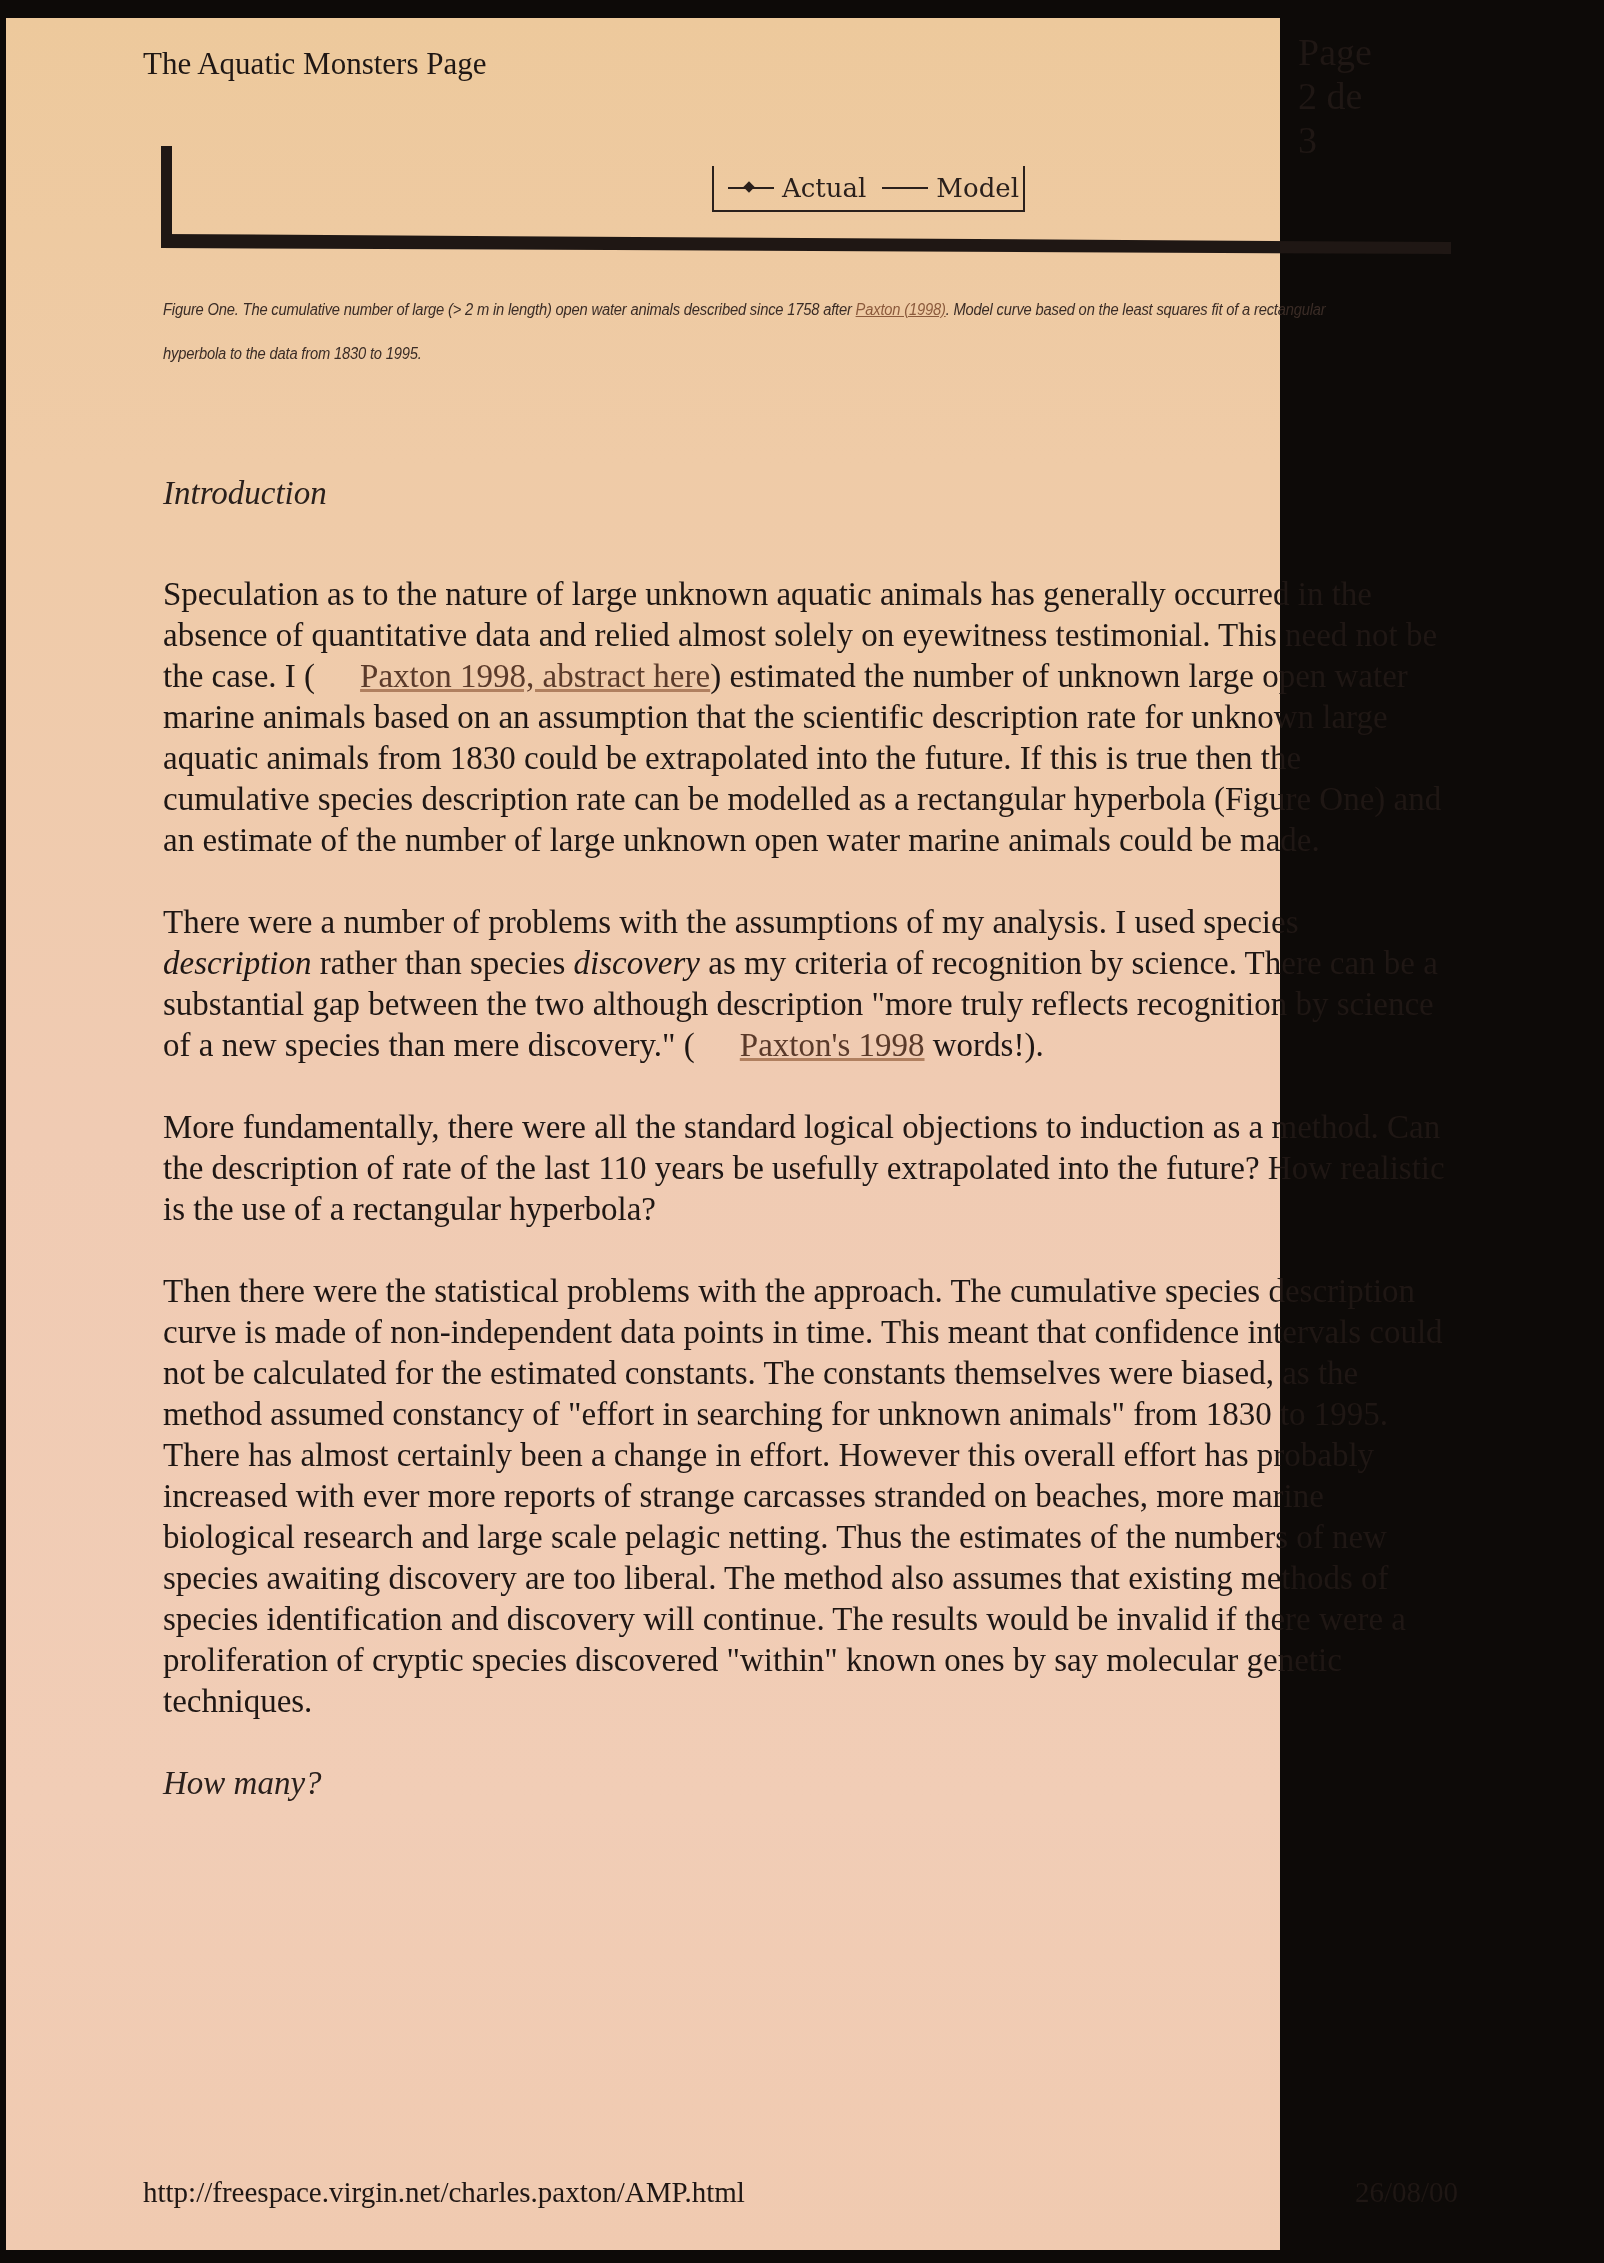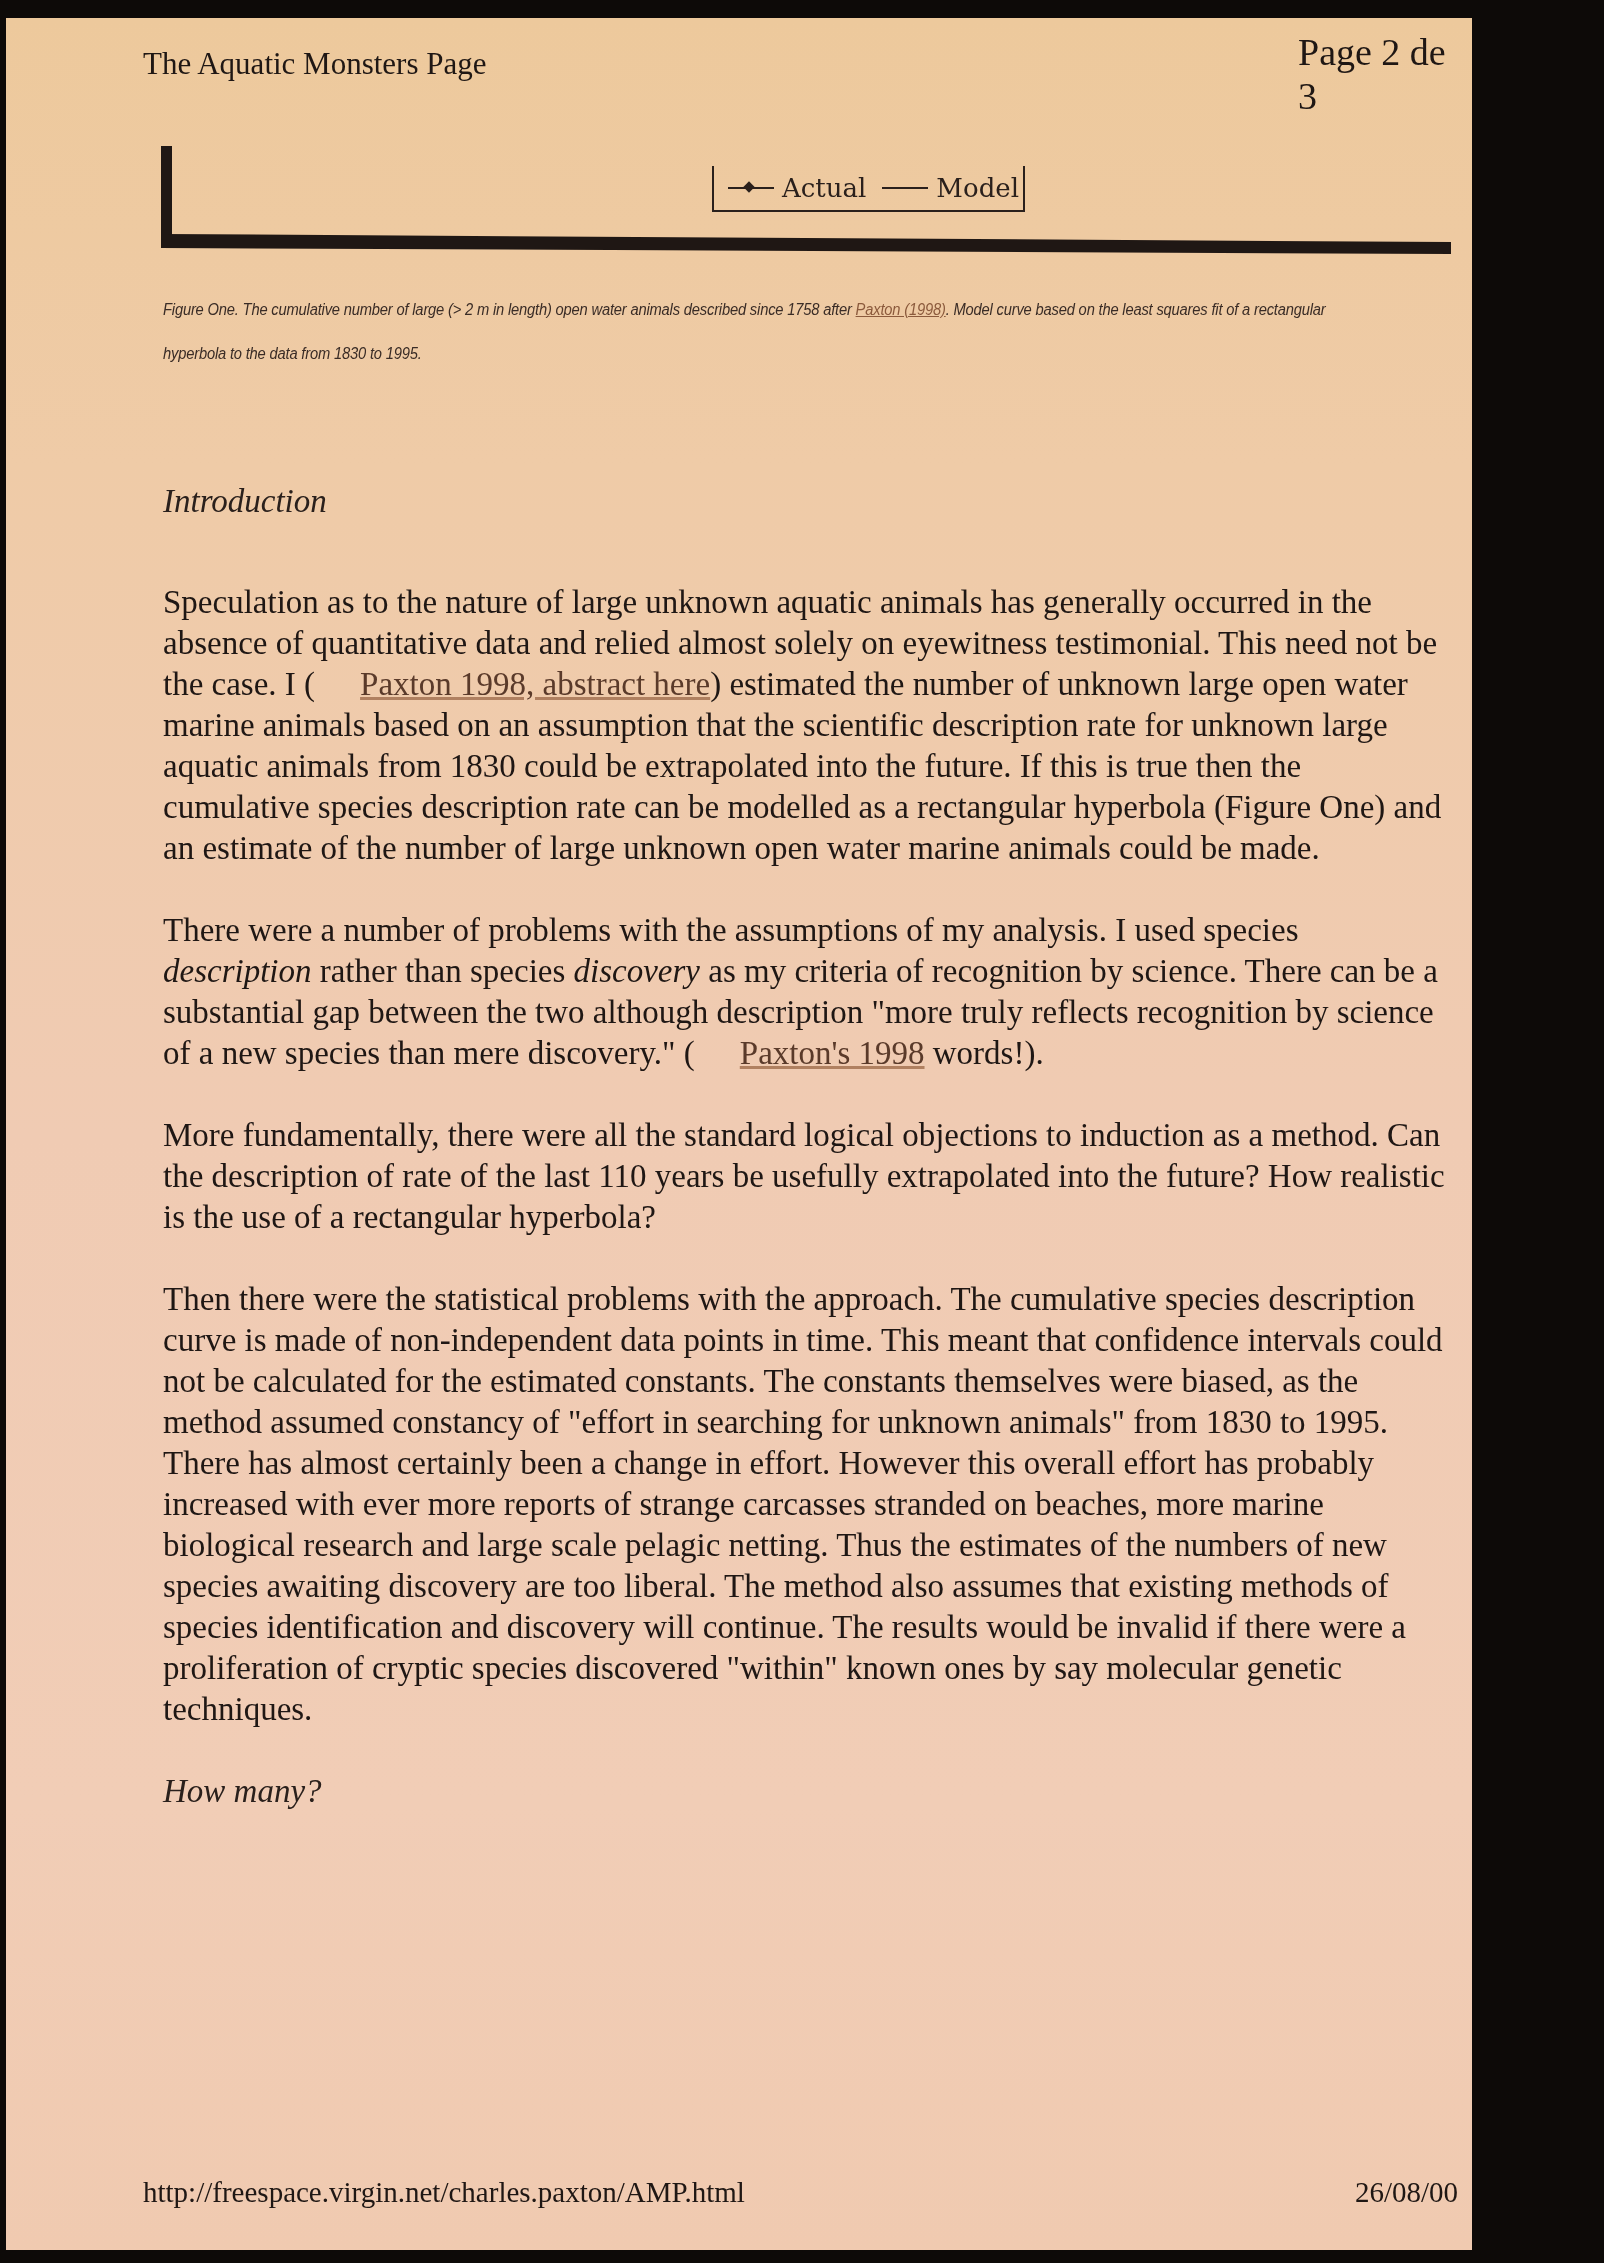--- a/index.html
+++ b/index.html
@@ -7,21 +7,21 @@
       padding: 0;
       width: 1604px;
       height: 2263px;
       background: #0d0a08;
       overflow: hidden;
     }
     .paper {
       position: absolute;
       left: 6px;
       top: 18px;
-      width: 1466px;
+      width: 1274px;
       height: 2232px;
       background: linear-gradient(180deg, #edc99c 0%, #efcba7 20%, #f0cbb3 50%, #f1cdb6 80%, #f0cab0 100%);
       font-family: "Liberation Serif", "DejaVu Serif", serif;
       color: #1f1714;
     }
     .hdr-left {
       position: absolute;
       left: 137px;
       top: 28px;
       font-size: 31px;
@@ -93,21 +93,21 @@
       left: 157px;
       top: 455px;
       width: 1290px;
       font-size: 33px;
       line-height: 41px;
     }
     .content h2 {
       font-size: 33px;
       font-style: italic;
       font-weight: normal;
-      margin: 8px 0 60px 0;
+      margin: 0 0 60px 0;
       line-height: 41px;
       color: #2a201c;
     }
     .content p {
       margin: 0 0 41px 0;
     }
     .content .link {
       color: #5a3a2a;
       text-decoration: underline;
       text-decoration-color: #b08060;

